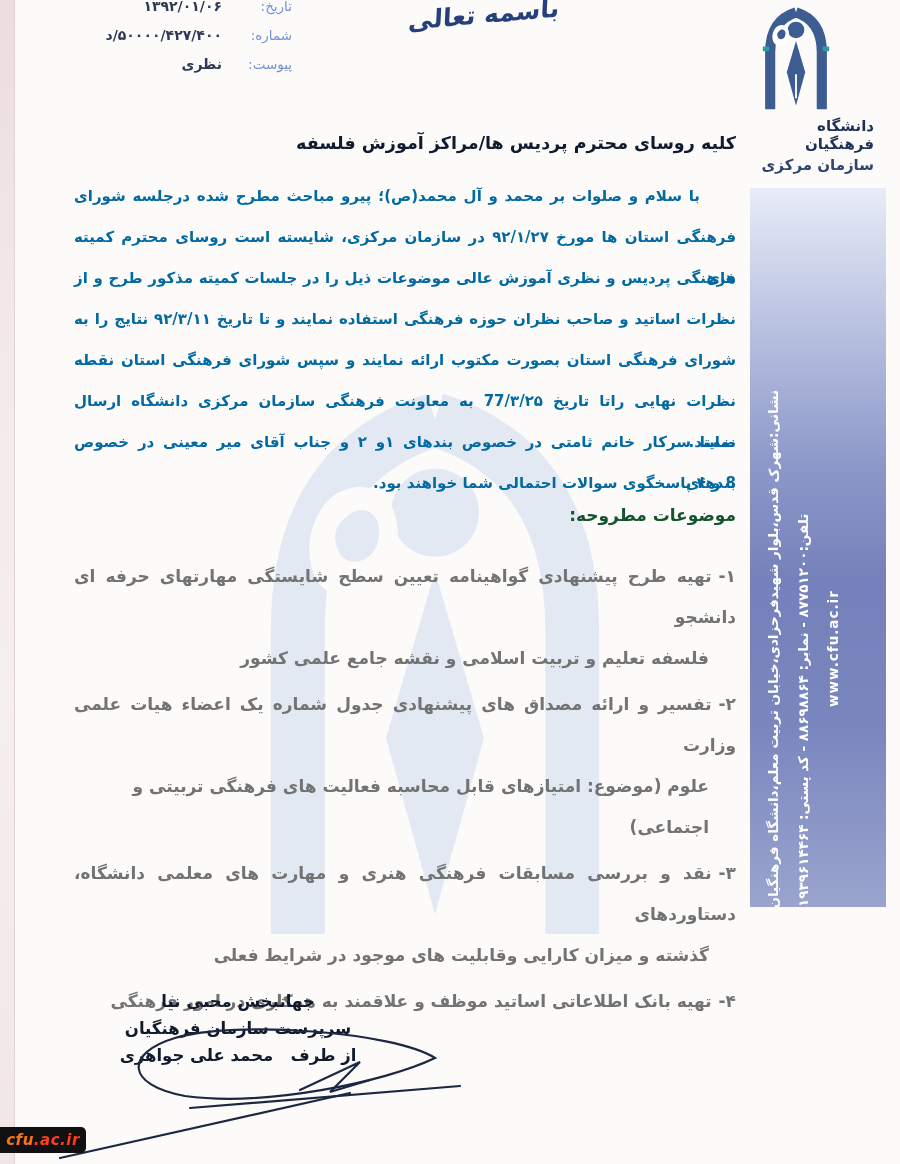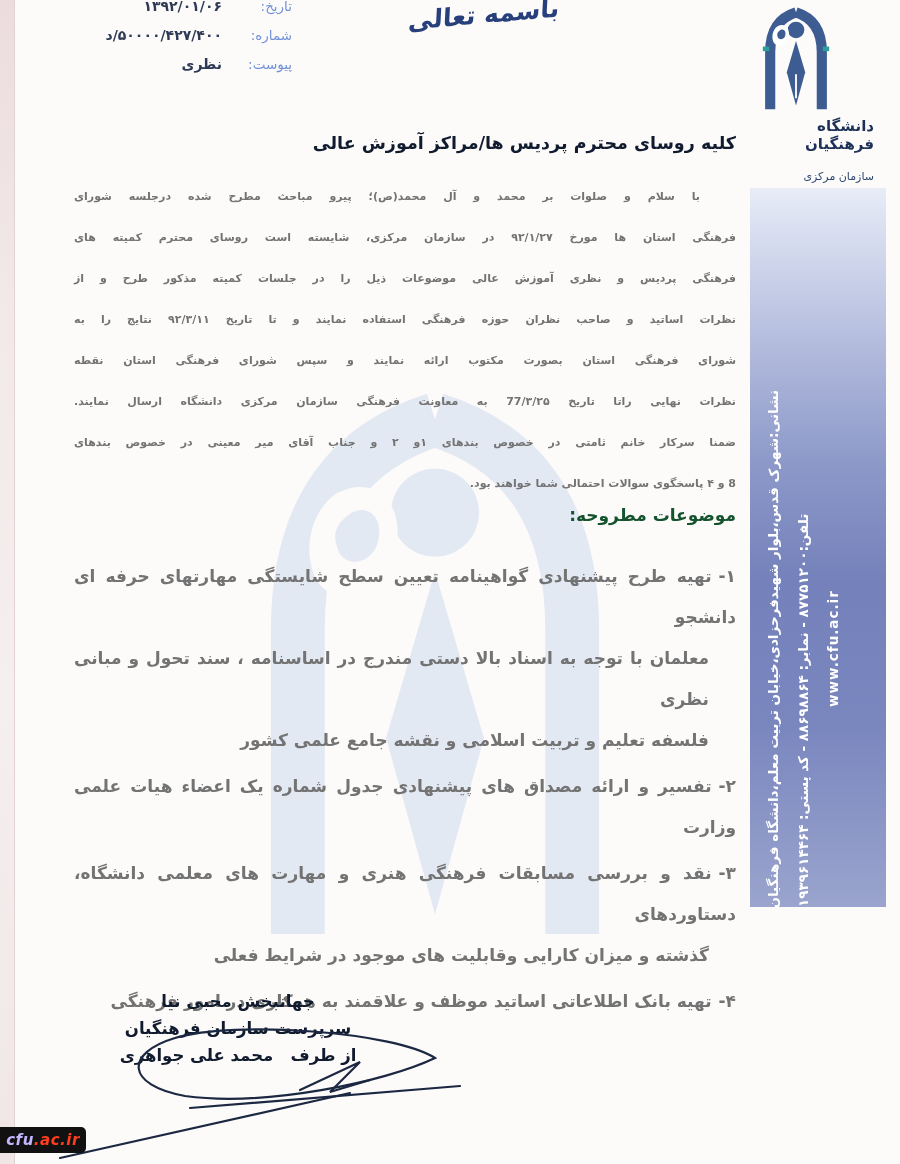--- a/index.html
+++ b/index.html
@@ -24,21 +24,21 @@
   .meta-value{color:#2e3a55; font-size:14px; font-weight:600; margin-right:14px; white-space:nowrap;}
   
   .besmele{
     position:absolute; left:408px; top:0px; z-index:2;
     font-size:25px; font-weight:700; color:#27407c;
     transform:rotate(-5deg) skewX(-8deg); direction:rtl;
   }
   
   .logo{position:absolute; right:26px; top:6px; width:126px; z-index:2;}
   .logo-title{font-size:15px; font-weight:800; color:#1d3156; margin-top:1px; direction:rtl;}
-  .logo-sub{font-size:11px; font-weight:400; color:#2c4670; margin-top:17px; direction:rtl;}
+  .logo-sub{font-size:15px; font-weight:700; color:#2c4670; margin-top:3px; direction:rtl;}
   
   .band{
     position:absolute; left:750px; top:188px; width:136px; height:719px; z-index:1;
     background:linear-gradient(180deg,#e7ecf7 0%,#bcc4e2 18%,#8d99c9 38%,#7481ba 55%,#7a87bf 75%,#9aa4cd 100%);
   }
   .band-rot{
     position:absolute; left:8px; top:202px; width:517px; height:94px;
     transform:rotate(-90deg) translate(-517px,0); transform-origin:top left;
     direction:rtl;
   }
@@ -46,21 +46,21 @@
   .band-line.l1{text-align:justify; text-align-last:justify;}
   .band-line.l2{text-align:left;}
   .band-line.l3{text-align:center; direction:ltr; letter-spacing:1px;}
   
   .recipient{
     position:absolute; right:164px; top:133px; z-index:2;
     direction:rtl; font-size:17.5px; font-weight:800; color:#101b30;
   }
   .body-block{
     position:absolute; left:74px; top:176px; width:662px; z-index:2;
-    direction:rtl; color:#737373; font-size:11px; font-weight:700;
+    direction:rtl; color:#0369a1; font-size:15px; font-weight:700;
   }
   .bline{line-height:41px; height:41px;}
   .j{text-align:justify; text-align-last:justify;}
   .end{text-align:right;}
   .ind{text-indent:36px;}
   .topics-heading{
     position:absolute; right:164px; top:505px; z-index:2;
     direction:rtl; font-size:17px; font-weight:700; color:#14532d;
   }
   .items{
@@ -78,21 +78,21 @@
     font-size:16.5px; font-weight:800; line-height:27px;margin-top:44px;
   }
   .sig-svg{position:absolute; left:55px; top:1008px; z-index:2;}
   
   .badge{
     position:absolute; left:0; top:1127px; height:26px; width:86px; z-index:3;
     background:#111111; border-radius:0 5px 5px 0;
     display:flex; align-items:center; justify-content:center;
     font-style:italic; font-weight:800; font-size:15px; letter-spacing:.5px;
   }
-  .badge-cfu{color:#c4b5fd;}
+  .badge-cfu{color:#f97316;}
   .badge-domain{color:#ff3d1c;}
 </style>
 </head>
 <body>
 
 <div class="page">
 
   <div class="scan-edge"></div>
 
   <div class="watermark">
@@ -144,43 +144,43 @@
   </div>
 
   <div class="band">
     <div class="band-rot">
       <div class="band-line l1">نشانی:شهرک قدس،بلوار شهیدفرحزادی،خیابان تربیت معلم،دانشگاه فرهنگیان</div>
       <div class="band-line l2">تلفن:۸۷۷۵۱۲۰۰ - نمابر: ۸۸۶۹۸۸۶۴ - کد پستی: ۱۹۳۹۶۱۴۴۶۴</div>
       <div class="band-line l3">www.cfu.ac.ir</div>
     </div>
   </div>
 
-  <div class="recipient">کلیه روسای محترم پردیس ها/مراکز آموزش عالی</div>
+  <div class="recipient">کلیه روسای محترم پردیس ها/مراکز آموزش فلسفه</div>
 
   <div class="body-block">
     <div class="bline j ind">با سلام و صلوات بر محمد و آل محمد(ص)؛ پیرو مباحث مطرح شده درجلسه شورای</div>
     <div class="bline j">فرهنگی استان ها مورخ ۹۲/۱/۲۷ در سازمان مرکزی، شایسته است روسای محترم کمیته های</div>
     <div class="bline j">فرهنگی پردیس و نظری آموزش عالی موضوعات ذیل را در جلسات کمیته مذکور طرح و از</div>
     <div class="bline j">نظرات اساتید و صاحب نظران حوزه فرهنگی استفاده نمایند و تا تاریخ ۹۲/۳/۱۱ نتایج را به</div>
     <div class="bline j">شورای فرهنگی استان بصورت مکتوب ارائه نمایند و سپس شورای فرهنگی استان نقطه</div>
     <div class="bline j">نظرات نهایی راتا تاریخ 77/۳/۲۵ به معاونت فرهنگی سازمان مرکزی دانشگاه ارسال نمایند.</div>
     <div class="bline j">ضمنا سرکار خانم ثامتی در خصوص بندهای ۱و ۲ و جناب آقای میر معینی در خصوص بندهای</div>
     <div class="bline end">8 و ۴ پاسخگوی سوالات احتمالی شما خواهند بود.</div>
   </div>
 
   <div class="topics-heading">موضوعات مطروحه:</div>
 
   <div class="items">
     <div class="item">
       <div class="iline j"><span class="inum">۱-</span><span>تهیه طرح پیشنهادی گواهینامه تعیین سطح شایستگی مهارتهای حرفه ای دانشجو</span></div>
-      <div class="iline j cont">معلمان با توجه به اسناد بالا دستی مندرج در اساسنامه ، سند تحول و مبانی نظری</div>
       <div class="iline end cont">فلسفه تعلیم و تربیت اسلامی و نقشه جامع علمی کشور</div>
     </div>
     <div class="item">
       <div class="iline j"><span class="inum">۲-</span><span>تفسیر و ارائه مصداق های پیشنهادی جدول شماره یک اعضاء هیات علمی وزارت</span></div>
+      <div class="iline end cont">علوم (موضوع: امتیازهای قابل محاسبه فعالیت های فرهنگی تربیتی و اجتماعی)</div>
     </div>
     <div class="item">
       <div class="iline j"><span class="inum">۳-</span><span>نقد و بررسی مسابقات فرهنگی هنری و مهارت های معلمی دانشگاه، دستاوردهای</span></div>
       <div class="iline end cont">گذشته و میزان کارایی وقابلیت های موجود در شرایط فعلی</div>
     </div>
     <div class="item">
       <div class="iline end"><span class="inum">۴-</span><span>تهیه بانک اطلاعاتی اساتید موظف و علاقمند به همکاری در امور فرهنگی</span></div>
     </div>
   </div>
 

